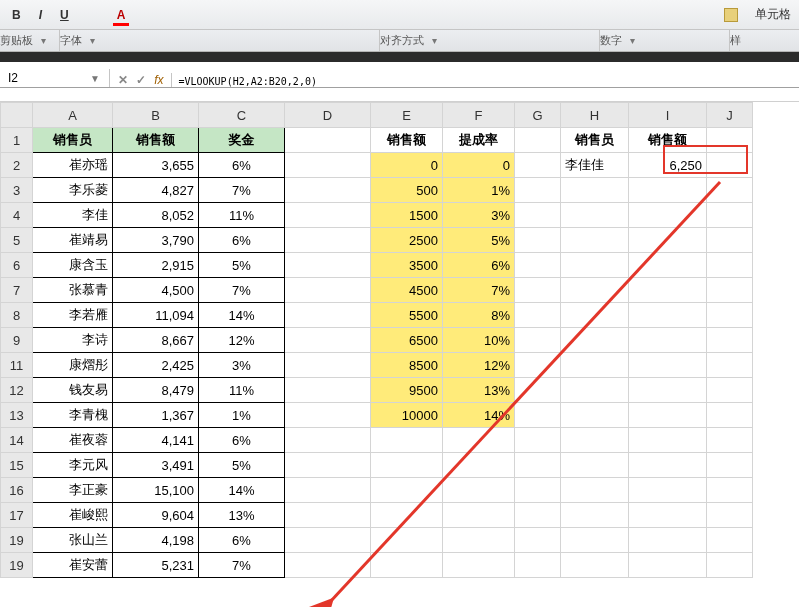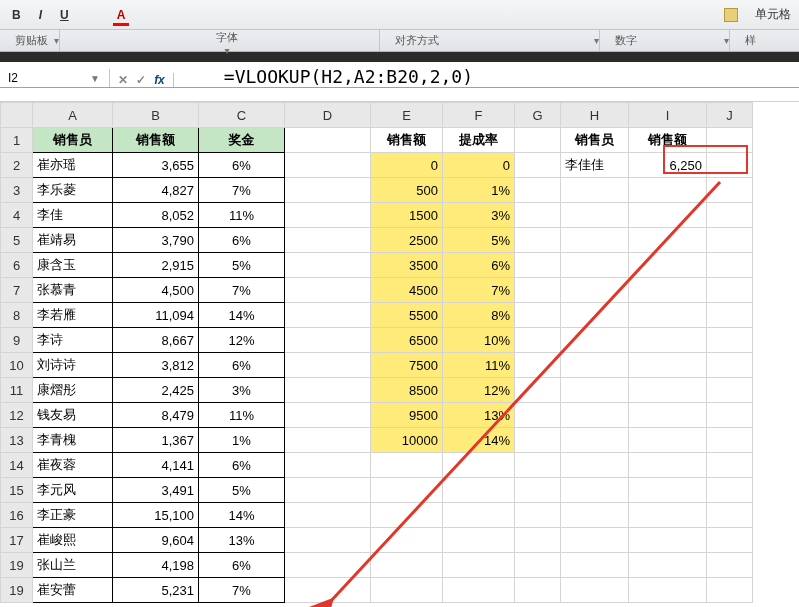--- a/index.html
+++ b/index.html
@@ -11,64 +11,64 @@
   .ribbon-btn.u { text-decoration: underline; }
   .ribbon-btn.i { font-style: italic; }
   .color-A { position: relative; font-weight: bold; color: #b00; }
   .color-A::after { content:""; position:absolute; left:0; right:0; bottom:-2px; height:3px; background:#f00; }
   .spacer { flex: 0 0 20px; }
   .right-frag { margin-left: auto; display: flex; align-items: center; gap: 17px; color: #333; padding-left: 8px; }
   .cell-icon { width:14px; height:14px; background:#e8d07a; border:1px solid #b89a3a; }
   
   
   .ribbon-sections { height: 22px; background: linear-gradient(#eceef1,#e1e3e6); border-bottom: 1px solid #b5b5b5; display: flex; font-size: 11px; color: #555; }
-  .ribbon-sec { display: flex; align-items: center; justify-content: space-between; gap: 0; border-right: 1px solid #c5c5c5; padding-left: 15px; }
+  .ribbon-sec { display: flex; align-items: center; justify-content: flex-start; gap: 8px; border-right: 1px solid #c5c5c5; }
   .ribbon-sec:last-child { border-right: none; }
   .sec-drop { font-size: 10px; color: #777; }
   .sec-clip { width: 60px; }
-  .sec-font { width: 320px; flex-direction: column; }
+  .sec-font { width: 320px; }
   .sec-align { width: 220px; }
   .sec-num { width: 130px; }
   .sec-style { flex: 1; }
   
   
   .dark-gap { height: 10px; background: #2b2b2b; }
   
   
   .fx-bar { height: 26px; display: flex; align-items: flex-end; border-bottom: 1px solid #a0a0a0; background: #fff; }
   .name-box { width: 110px; display: flex; align-items: center; padding: 0 6px; border-right: 1px solid #c5c5c5; background: #fff; }
   .name-box input { border: none; outline: none; width: 80px; font-size: 12px; padding: 2px; }
   .name-drop { color: #777; font-size: 10px; padding: 0 4px; cursor: pointer; }
   .fx-btns { display: flex; align-items: center; gap: 8px; padding: 0 8px; border-right: 1px solid #c5c5c5; }
   .fx-x { color: #888; cursor: pointer; font-weight: bold; }
   .fx-v { color: #888; cursor: pointer; font-weight: bold; }
-  .fx-fx { font-style: italic; color: #0c4a6e; cursor: pointer; font-weight: bold; }
+  .fx-fx { font-style: italic; color: #a16207; cursor: pointer; }
   .fx-input { flex: 1; display: flex; align-items: center; padding: 0 6px; }
-  .fx-input input { border: none; outline: none; width: 100%; font-size: 18px; font-family: Consolas, monospace; margin-left: 44px; }
+  .fx-input input { border: none; outline: none; width: 100%; font-size: 10px; font-family: Consolas, monospace; }
   
   
   .below-fx { height: 14px; background: #fff; border-bottom: 1px solid #d0d0d0; }
   
   
   .grid-wrap { position: relative; }
   table.sheet { border-collapse: collapse; table-layout: fixed; }
   table.sheet th, table.sheet td { border: 1px solid #d4d4d4; height: 25px; padding: 0 4px; font-size: 13px; overflow: hidden; white-space: nowrap; }
   table.sheet th { background: #e8e8e8; color: #333; font-weight: normal; text-align: center; }
   .corner { width: 32px; background: #e8e8e8; border: 1px solid #b5b5b5; }
   .rowhdr { width: 32px; background: #e8e8e8; text-align: center; }
   
   
   .cA { width: 80px; } .cB { width: 86px; } .cC { width: 86px; }
   .cD { width: 86px; } .cE { width: 72px; } .cF { width: 72px; }
   .cG { width: 46px; } .cH { width: 68px; } .cI { width: 78px; } .cJ { width: 46px; }
   
   
   .dregion { border: 1px solid #000 !important; }
   .hdr-green { background: #c5e6c5; text-align: center; font-weight: bold; }
-  .salesname { text-align: left; padding-left: 6px; }
+  .salesname { text-align: right; padding-left: 6px; }
   .num { text-align: right; padding-right: 10px; font-family: Liberation Sans, sans-serif; }
   .pct { text-align: center; }
   
   
   .yellow { background: #ffeb7a; }
   .ef-hdr { text-align: center; font-weight: bold; background: #fff; }
   .ef-num { text-align: right; padding-right: 8px; font-family: Arial; }
   
   
   .hi-hdr { text-align: center; font-weight: bold; }
@@ -280,33 +280,20 @@
           <td class="dregion pct">12%</td>
           <td></td>
           <td class="yellow ef-num">6500</td>
           <td class="yellow ef-num">10%</td>
           <td></td>
           <td class="hi-val"></td>
           <td class="num"></td>
           <td></td>
         </tr>
         <tr>
-          <th class="rowhdr">10</th>
-          <td class="dregion salesname">刘诗诗</td>
-          <td class="dregion num">3,812</td>
-          <td class="dregion pct">6%</td>
-          <td></td>
-          <td class="yellow ef-num">7500</td>
-          <td class="yellow ef-num">11%</td>
-          <td></td>
-          <td class="hi-val"></td>
-          <td class="num"></td>
-          <td></td>
-        </tr>
-        <tr>
           <th class="rowhdr">11</th>
           <td class="dregion salesname">康熠彤</td>
           <td class="dregion num">2,425</td>
           <td class="dregion pct">3%</td>
           <td></td>
           <td class="yellow ef-num">8500</td>
           <td class="yellow ef-num">12%</td>
           <td></td>
           <td class="hi-val"></td>
           <td class="num"></td>

